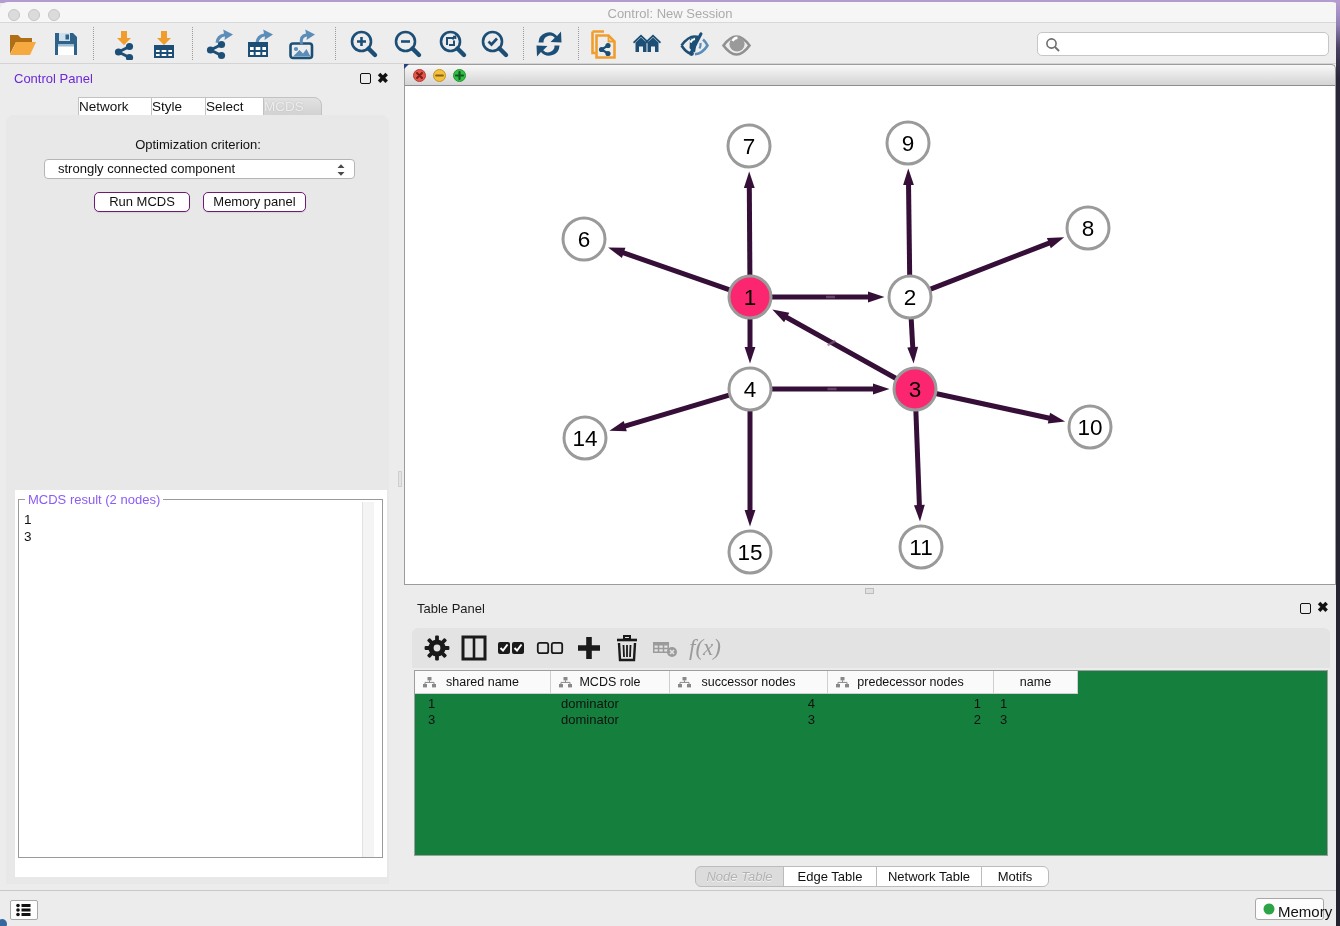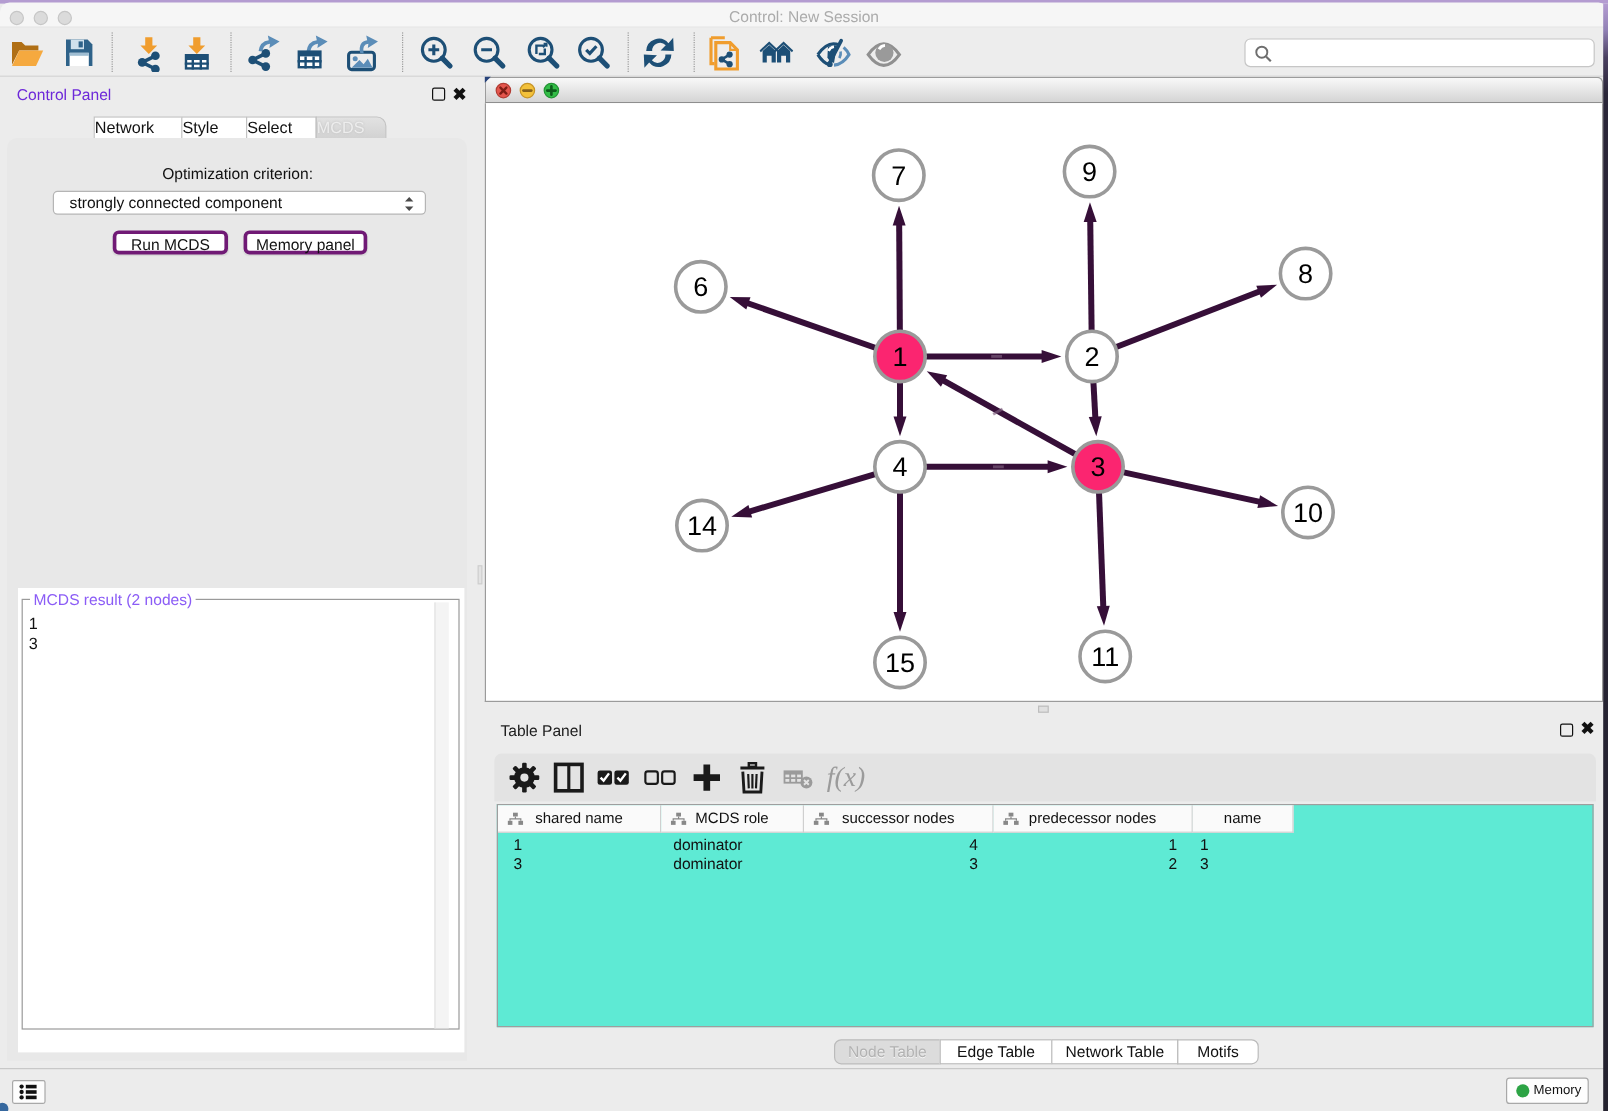--- a/index.html
+++ b/index.html
@@ -22,46 +22,46 @@
 
 
 #cp-title { left:14px; top:71px; font-size:13px; color:#6d28d9; }
 .winbtn-float { width:11px; height:11px; border:1.5px solid #111; border-radius:2px; background:transparent; }
 .winbtn-x { font-size:14px; font-weight:bold; color:#111; line-height:11px; }
 #cp-tabs { left:0px; top:97px; height:19px; }
 .tab { position:absolute; top:0; height:19px; background:#fff; border:1px solid #c2c2c2; font-size:13.5px; color:#111; line-height:18px; }
 #cp-body { left:6px; top:115px; width:383px; height:769px; background:#e8e8e8; border-radius:8px 8px 0 0; }
 #opt-label { left:0; top:137px; width:396px; text-align:center; font-size:13px; color:#111; }
 #combo { left:44px; top:159px; width:311px; height:20px; background:#fff; border:1px solid #b5b5b5; border-radius:4px; font-size:13px; color:#111; line-height:18px; padding-left:13px; }
-.btn { position:absolute; height:20px; background:#fff; border:3px solid #701a75; border-radius:5px; font-size:13px; color:#111; text-align:center; line-height:18px; box-shadow:0 1px 1px rgba(0,0,0,0.08); }
+.btn { position:absolute; height:20px; background:#fff; border:1px solid #701a75; border-radius:5px; font-size:13px; color:#111; text-align:center; line-height:18px; box-shadow:0 1px 1px rgba(0,0,0,0.08); }
 #mcds-box { left:15px; top:490px; width:372px; height:387px; background:#fff; }
 #mcds-fs { position:absolute; left:3px; top:9px; width:365px; height:359px; border:1px solid #9a9a9a; }
 #mcds-legend { position:absolute; left:6px; top:-8px; background:#fff; padding:0 3px; font-size:13px; color:#8b5cf6; }
 #mcds-scroll { position:absolute; right:8px; top:2px; width:12px; height:355px; background:#f4f4f4; border-left:1px solid #e2e2e2; }
 
 
 #net-titlebar { left:404px; top:64px; width:932px; height:22px; background:linear-gradient(#f8f8f8, #d4d4d4); border:1px solid #9c9c9c; border-bottom:1px solid #8e8e8e; border-radius:5px 5px 0 0; }
 .light { position:absolute; top:4px; width:13px; height:13px; border-radius:50%; }
 .light svg { display:block; margin:0; }
 #net-title { position:absolute; width:100%; text-align:center; top:3px; font-size:13px; color:#2a2a2a;margin-top:36px; }
 #net-canvas { left:404px; top:86px; width:932px; height:499px; background:#fff; border-left:1px solid #9b9b9b; border-right:1px solid #9b9b9b; border-bottom:1px solid #9b9b9b; }
 
 
 #tp-title { left:417px; top:601px; font-size:13px; color:#1c1c1c; }
 #tp-toolbar { left:412px; top:628px; width:918px; height:40px; background:#e3e3e3; border-radius:6px 6px 0 0; }
-#tp-table { left:414px; top:670px; width:914px; height:186px; background:#5eead4; border:1px solid #9e9e9e; }
+#tp-table { left:414px; top:670px; width:914px; height:186px; background:#15803d; border:1px solid #9e9e9e; }
 .th { position:absolute; top:0px; height:23px; background:#fafafa; border-right:1px solid #cfcfcf; border-bottom:1px solid #cfcfcf; font-size:12.5px; color:#111; text-align:center; line-height:22px; }
 .td { position:absolute; font-size:13px; color:#111; height:16px; line-height:16px; }
 #tp-tabs { left:0; top:866px; }
 .btab { position:absolute; top:0; height:21px; border:1px solid #bbb; background:#fff; font-size:13px; color:#111; text-align:center; line-height:19px; }
 
 
 #statusbar { left:0px; top:890px; width:1340px; height:36px; background:#ececec; border-top:1px solid #c8c8c8; }
 #listbtn { position:absolute; left:10px; top:9px; width:28px; height:20px; background:#fdfdfd; border:1px solid #a8a8a8; border-radius:2px; }
-#membtn { position:absolute; left:1255px; top:7px; width:69px; height:22px; background:#fdfdfd; border:1px solid #a8a8a8; border-radius:3px; font-size:11px; color:#111; }
+#membtn { position:absolute; left:1255px; top:7px; width:69px; height:22px; background:#fdfdfd; border:1px solid #a8a8a8; border-radius:3px; font-size:15px; color:#111; }
 </style>
 </head>
 <body>
 <div id="app">
   <div id="purpletop" class="abs"></div>
   <div id="titlebar" class="abs">
     <div class="tl" style="left:8px"></div>
     <div class="tl" style="left:28px"></div>
     <div class="tl" style="left:48px"></div>
     <div id="title-text">Control: New Session</div>
@@ -386,21 +386,21 @@
 <div class="td" style="left:255px; top:25px; width:145px; text-align:right;">4</div>
 <div class="td" style="left:413px; top:25px; width:153px; text-align:right;">1</div>
 <div class="td" style="left:585px; top:25px;">1</div>
 <div class="td" style="left:13px; top:41px;">3</div>
 <div class="td" style="left:146px; top:41px;">dominator</div>
 <div class="td" style="left:255px; top:41px; width:145px; text-align:right;">3</div>
 <div class="td" style="left:413px; top:41px; width:153px; text-align:right;">2</div>
 <div class="td" style="left:585px; top:41px;">3</div>
   </div>
   <div id="tp-tabs" class="abs">
-    <div class="btab" style="left:695px; width:89px; border-radius:6px 0 0 6px; background:#dcdcdc; color:#b2b2b2; text-shadow:0 1px 0 #f4f4f4;">Node Table</div>
+    <div class="btab" style="left:695px; width:89px; border-radius:6px 0 0 6px; background:#dcdcdc; color:#b2b2b2; text-shadow:0 1px 0 #f4f4f4;font-style:italic;">Node Table</div>
     <div class="btab" style="left:783px; width:94px;">Edge Table</div>
     <div class="btab" style="left:876px; width:106px;">Network Table</div>
     <div class="btab" style="left:981px; width:68px; border-radius:0 6px 6px 0;">Motifs</div>
   </div>
 
   <div id="statusbar" class="abs">
     <div id="listbtn">
       <svg width="26" height="18" viewBox="0 0 26 18">
         <circle cx="7" cy="4.5" r="1.8" fill="#111"></circle>
           <rect x="10.5" y="3" width="9" height="3" fill="#111"></rect>

